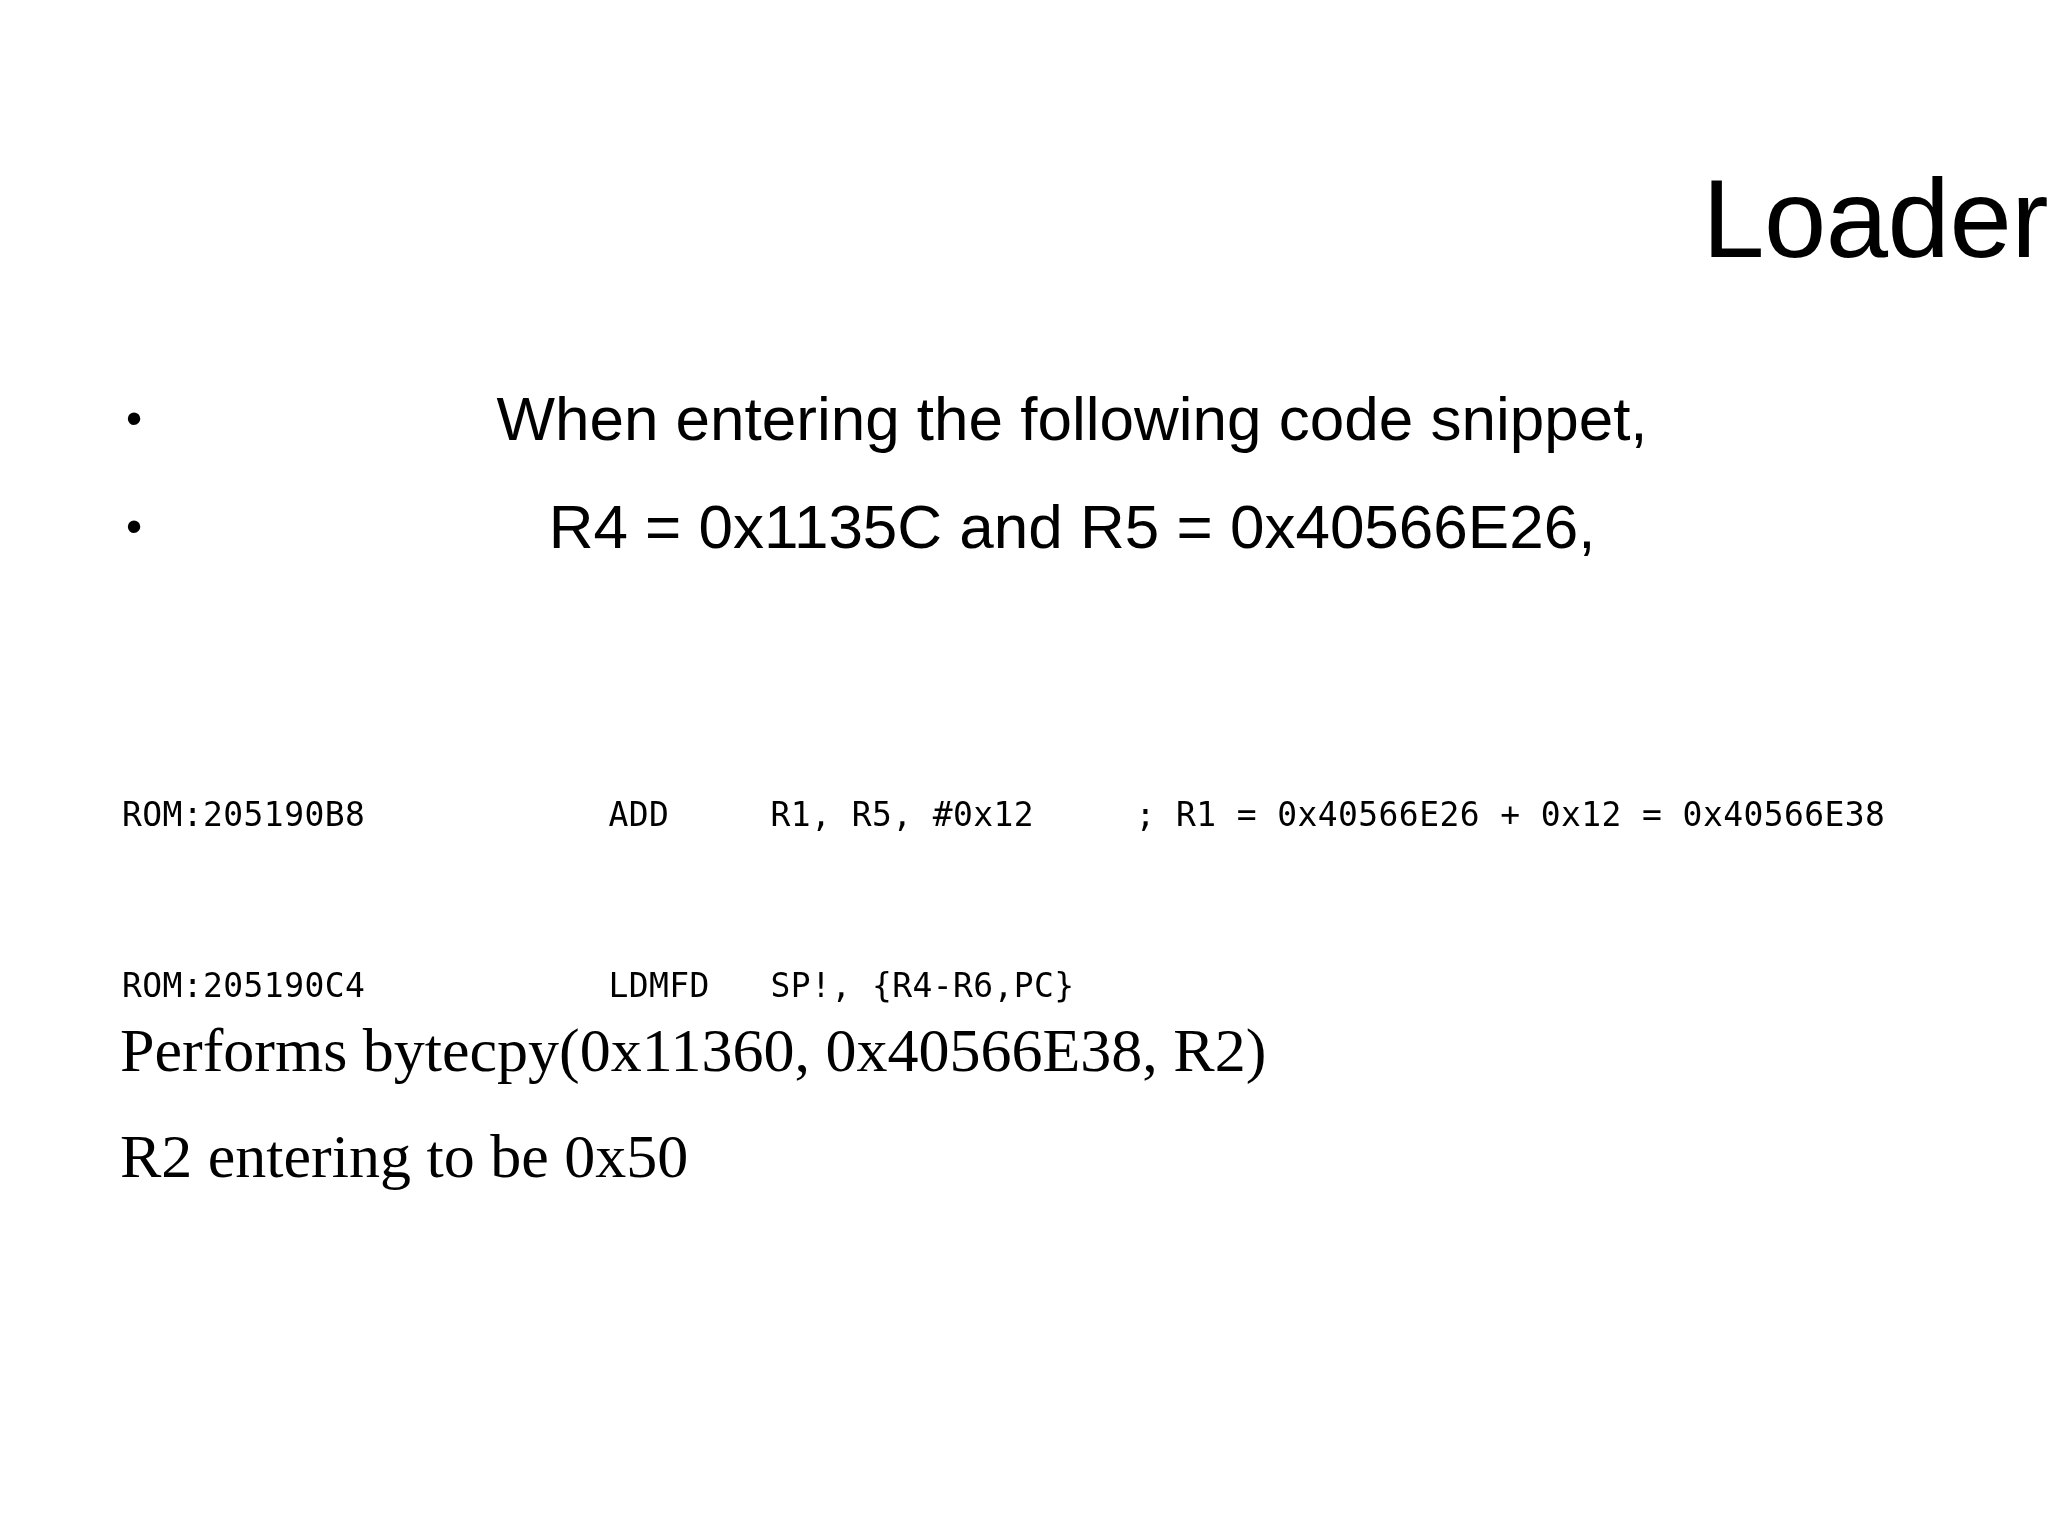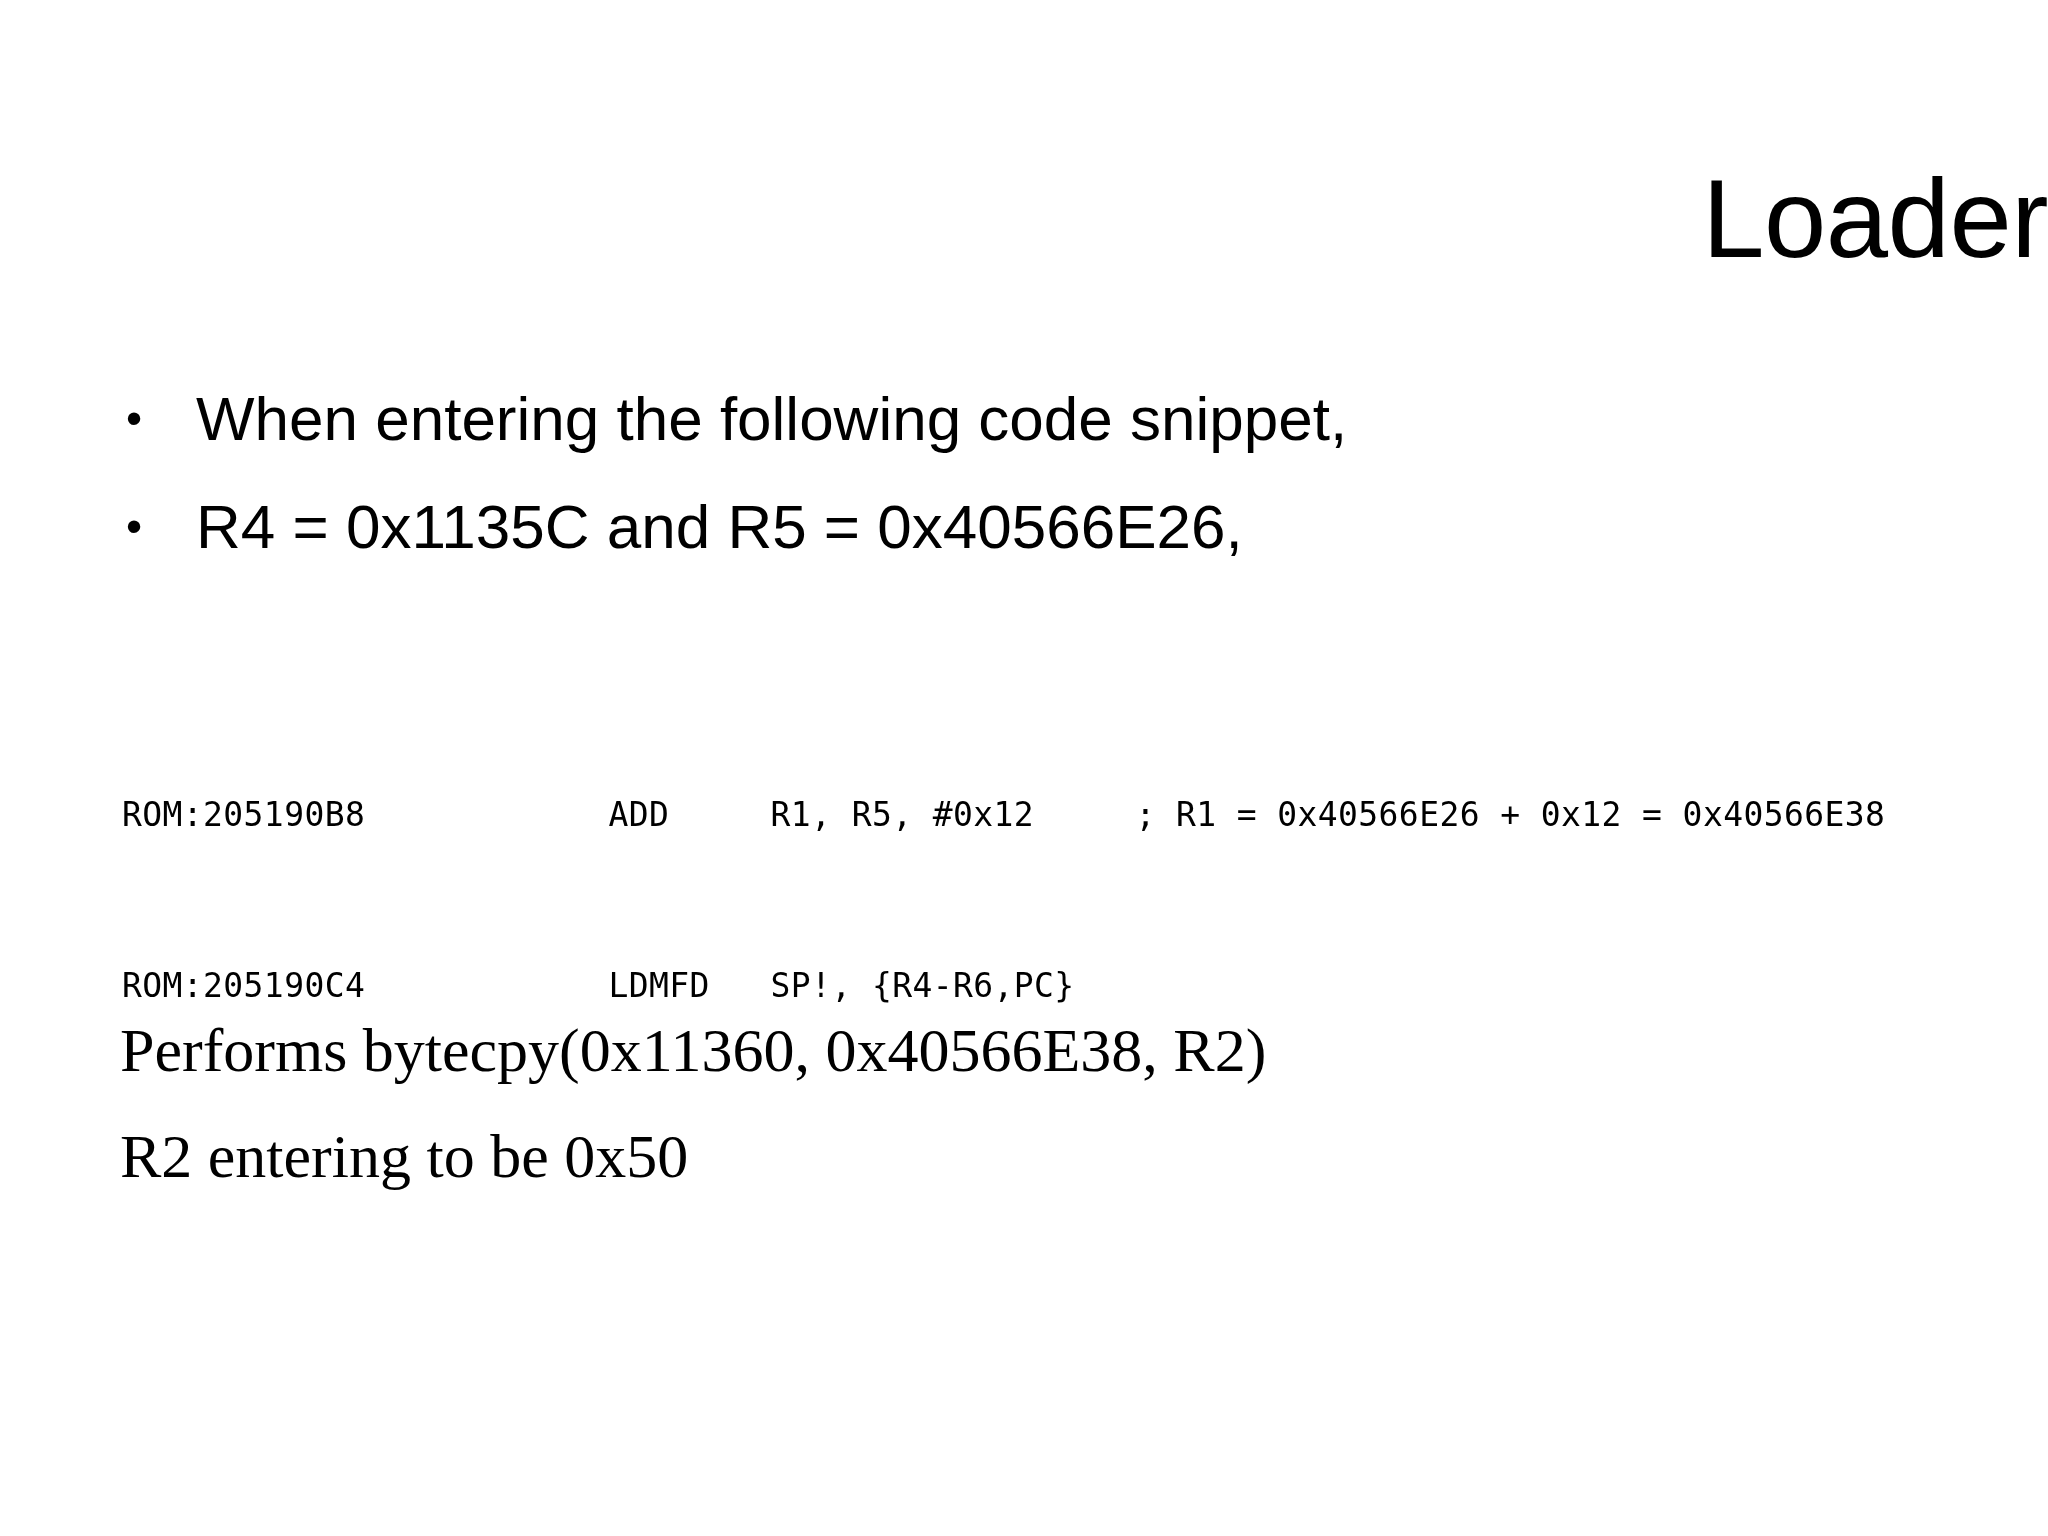--- a/index.html
+++ b/index.html
@@ -57,20 +57,21 @@
     width: 78px;
     flex: 0 0 78px;
     font-size: 46px;
     line-height: 1.78;
     text-align: left;
     padding-left: 8px;
     box-sizing: border-box;
   }
   .bullet-text {
     flex: 1 1 auto;
+    text-align: center;
   }
 
   
   .code-block {
     position: absolute;
     left: 122px;
     top: 672px;
     font-family: "DejaVu Sans Mono", "Liberation Mono", monospace;
     font-size: 33px;
     line-height: 57px;

